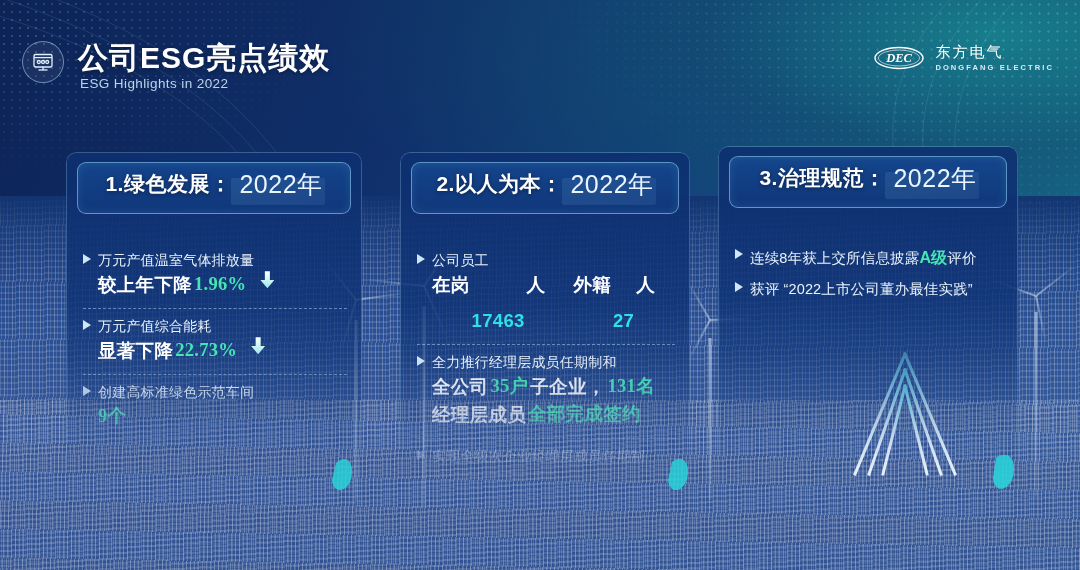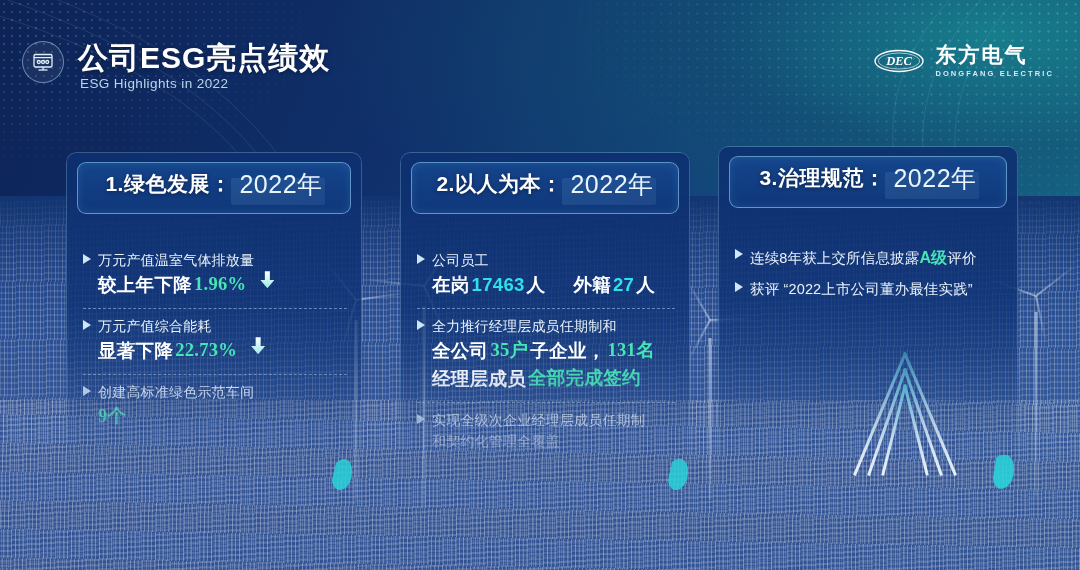--- a/index.html
+++ b/index.html
@@ -101,21 +101,21 @@
     letter-spacing: 1px; white-space: nowrap;
     text-shadow: 0 1px 5px rgba(0,0,0,0.35);
   }
   .hdr-sub {
     position: absolute; left: 80px; top: 76px;
     font-size: 13.5px; color: #bcd4ea; letter-spacing: 0.4px; white-space: nowrap;
   }
 
   .brand { position: absolute; right: 26px; top: 44px; display: flex; align-items: center; gap: 10px; }
   .brand-cn {
-    font-size: 21px; font-weight: 700; color: #ffffff; letter-spacing: 2px; line-height: 1;
+    font-size: 15px; font-weight: 400; color: #ffffff; letter-spacing: 2px; line-height: 1;
   }
   .brand-en {
     font-size: 7.5px; font-weight: 700; color: #dbe9f4;
     letter-spacing: 2.1px; margin-top: 4px; white-space: nowrap;
   }
 
   
   .deco-a { position: absolute; left: 845px; top: 348px; width: 120px; height: 130px; opacity: 0.95; }
 
   
@@ -181,21 +181,21 @@
   }
   .line { font-size: 14px; line-height: 1.52; color: #e8f2fb; letter-spacing: 0.2px; }
   .line.sub { padding-left: 15px; }
 
   .metric {
     font-size: 18.5px; font-weight: 700; color: #ffffff;
     letter-spacing: 0.3px; line-height: 1.5; padding-left: 15px;
     display: flex; align-items: flex-start; flex-wrap: wrap; gap: 2px;
   }
   .metric .hl { color: #45e6b4; font-family: Liberation Serif, serif; }
-  .metric .hl-cyan { color: #2fe0e8; }
+  .metric .hl-cyan { color: #2fe0e8; margin-top: 36px; }
   .metric .spacer { display: inline-block; width: 24px; }
 
   .arrow-down {
     display: inline-block; margin-left: 12px; width: 14px; height: 17px;
     background: linear-gradient(180deg, #ffffff, #9fe9ec);
     clip-path: polygon(32% 0%, 68% 0%, 68% 52%, 100% 52%, 50% 100%, 0% 52%, 32% 52%);
   }
 
   .c3-line {
     font-size: 14.5px; line-height: 1.62; color: #e9f3fc; letter-spacing: 0.15px;

